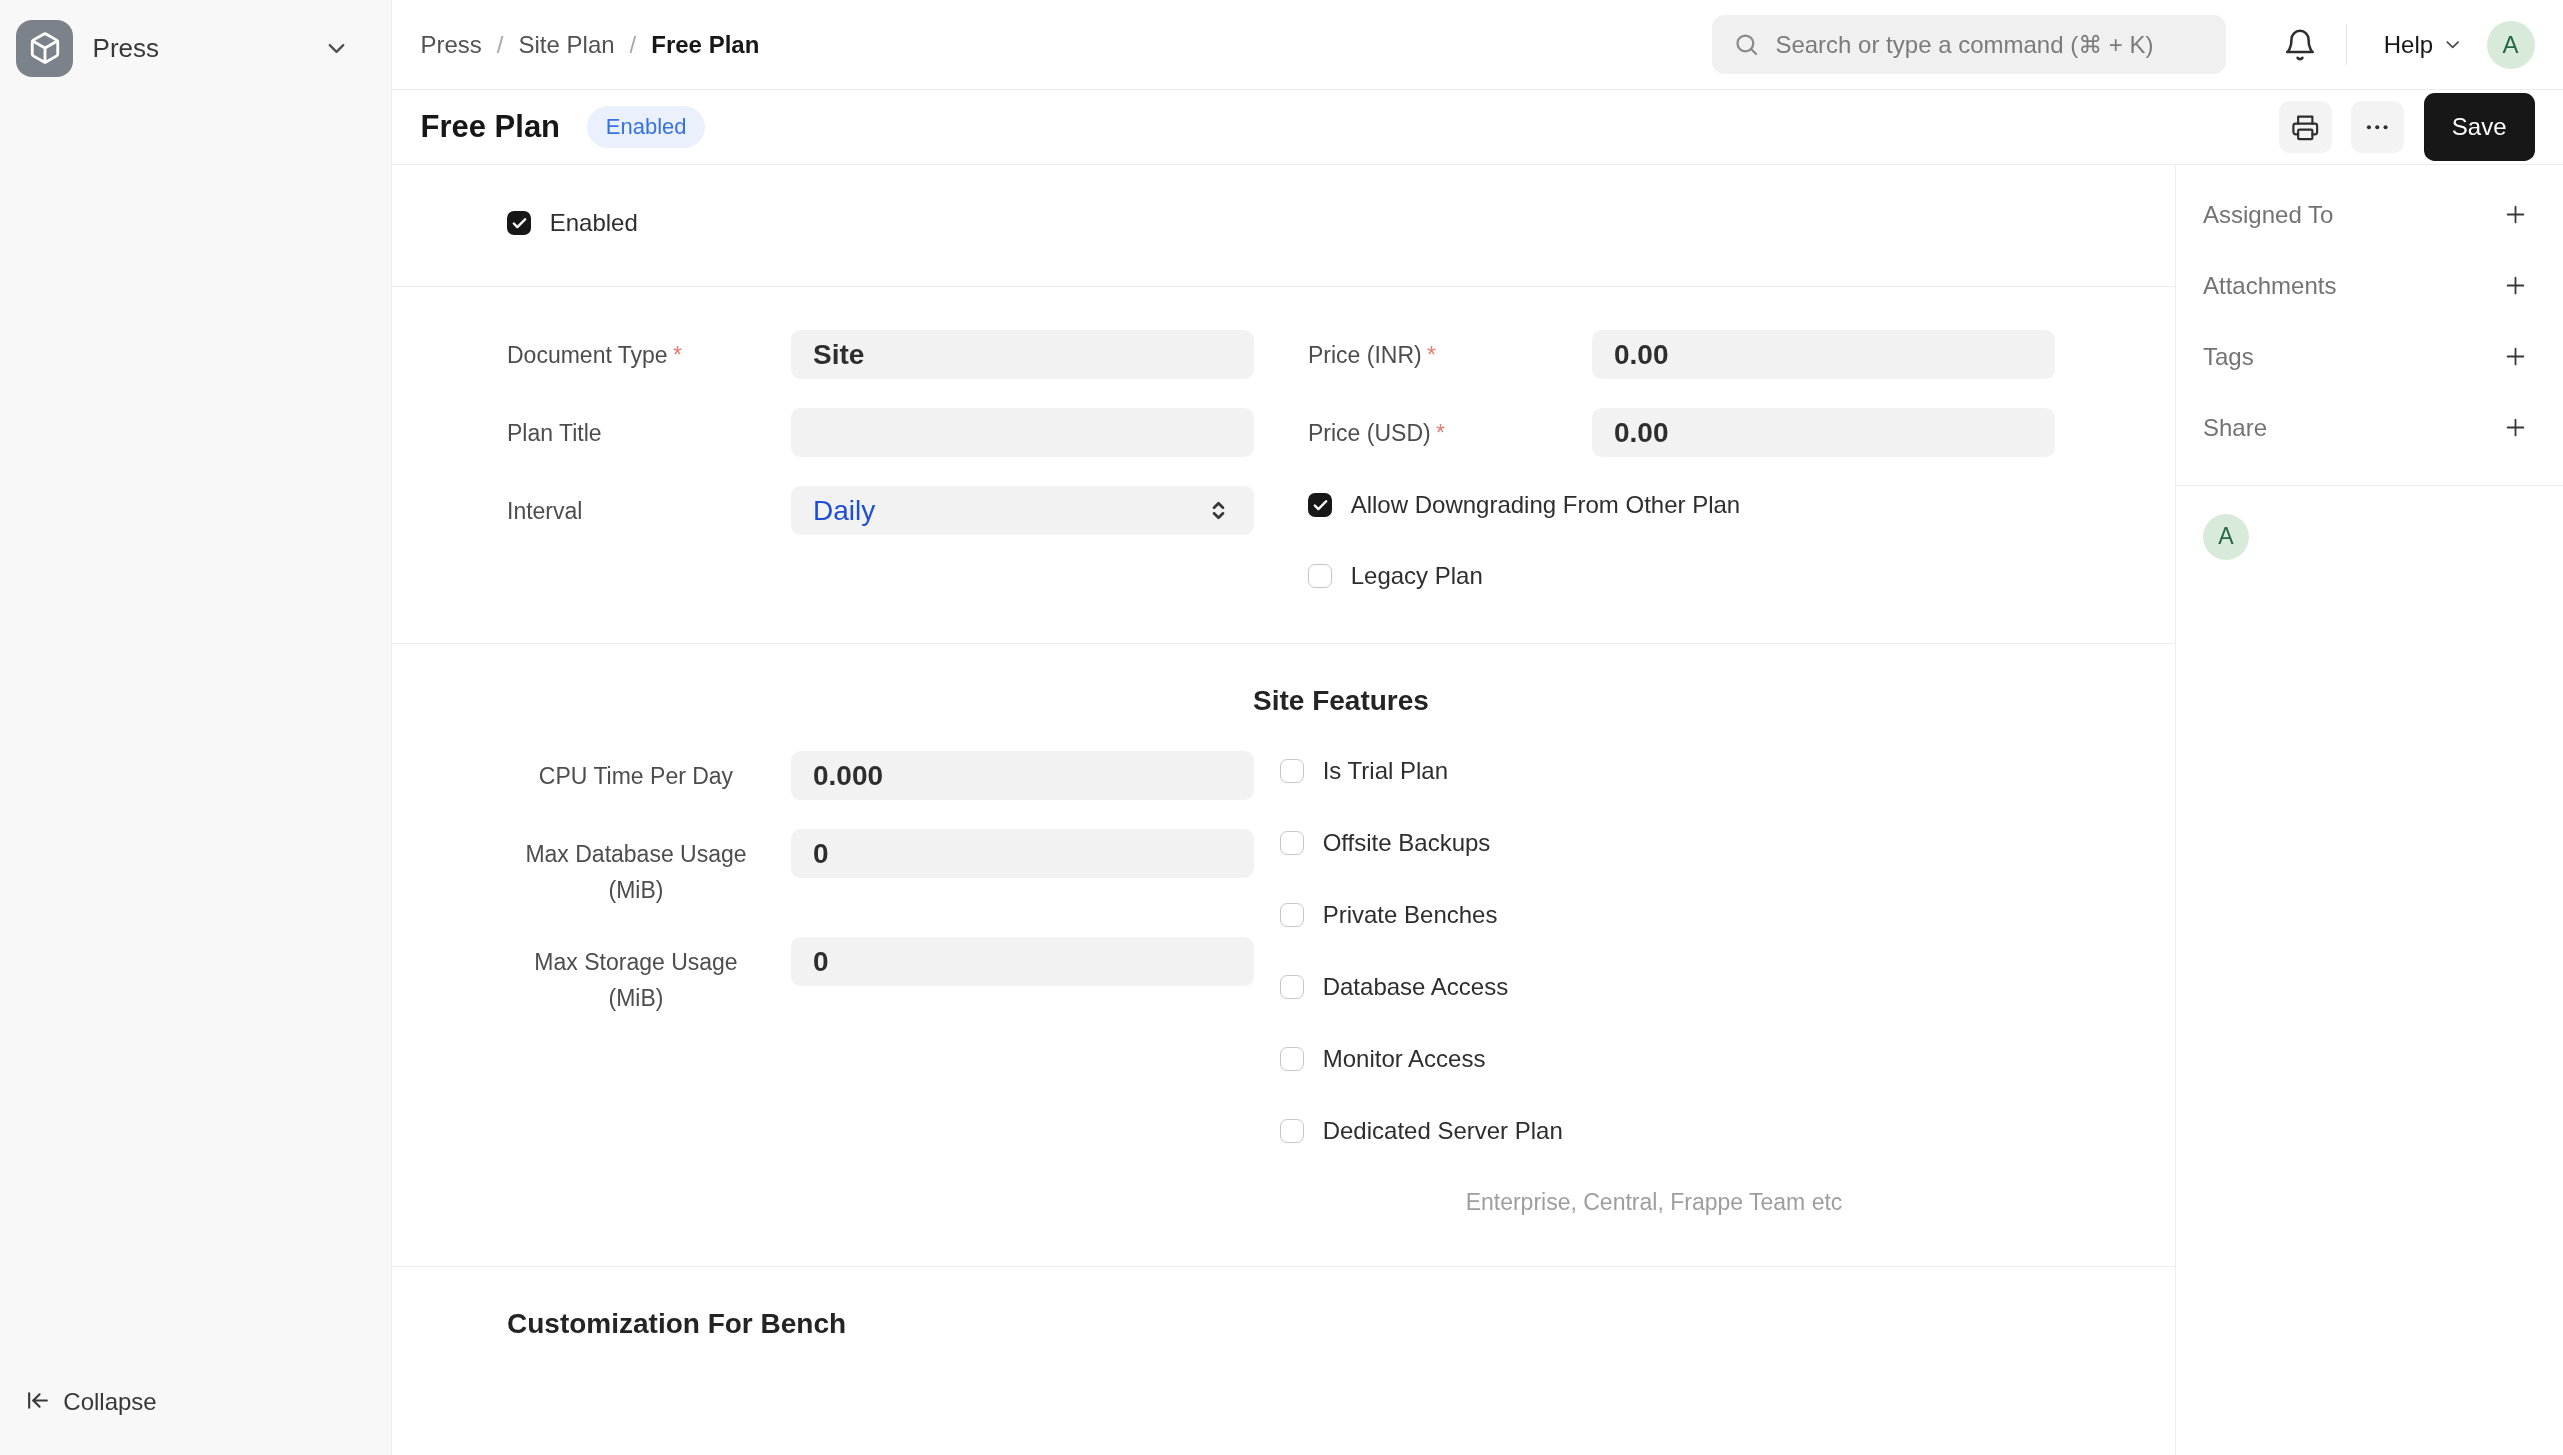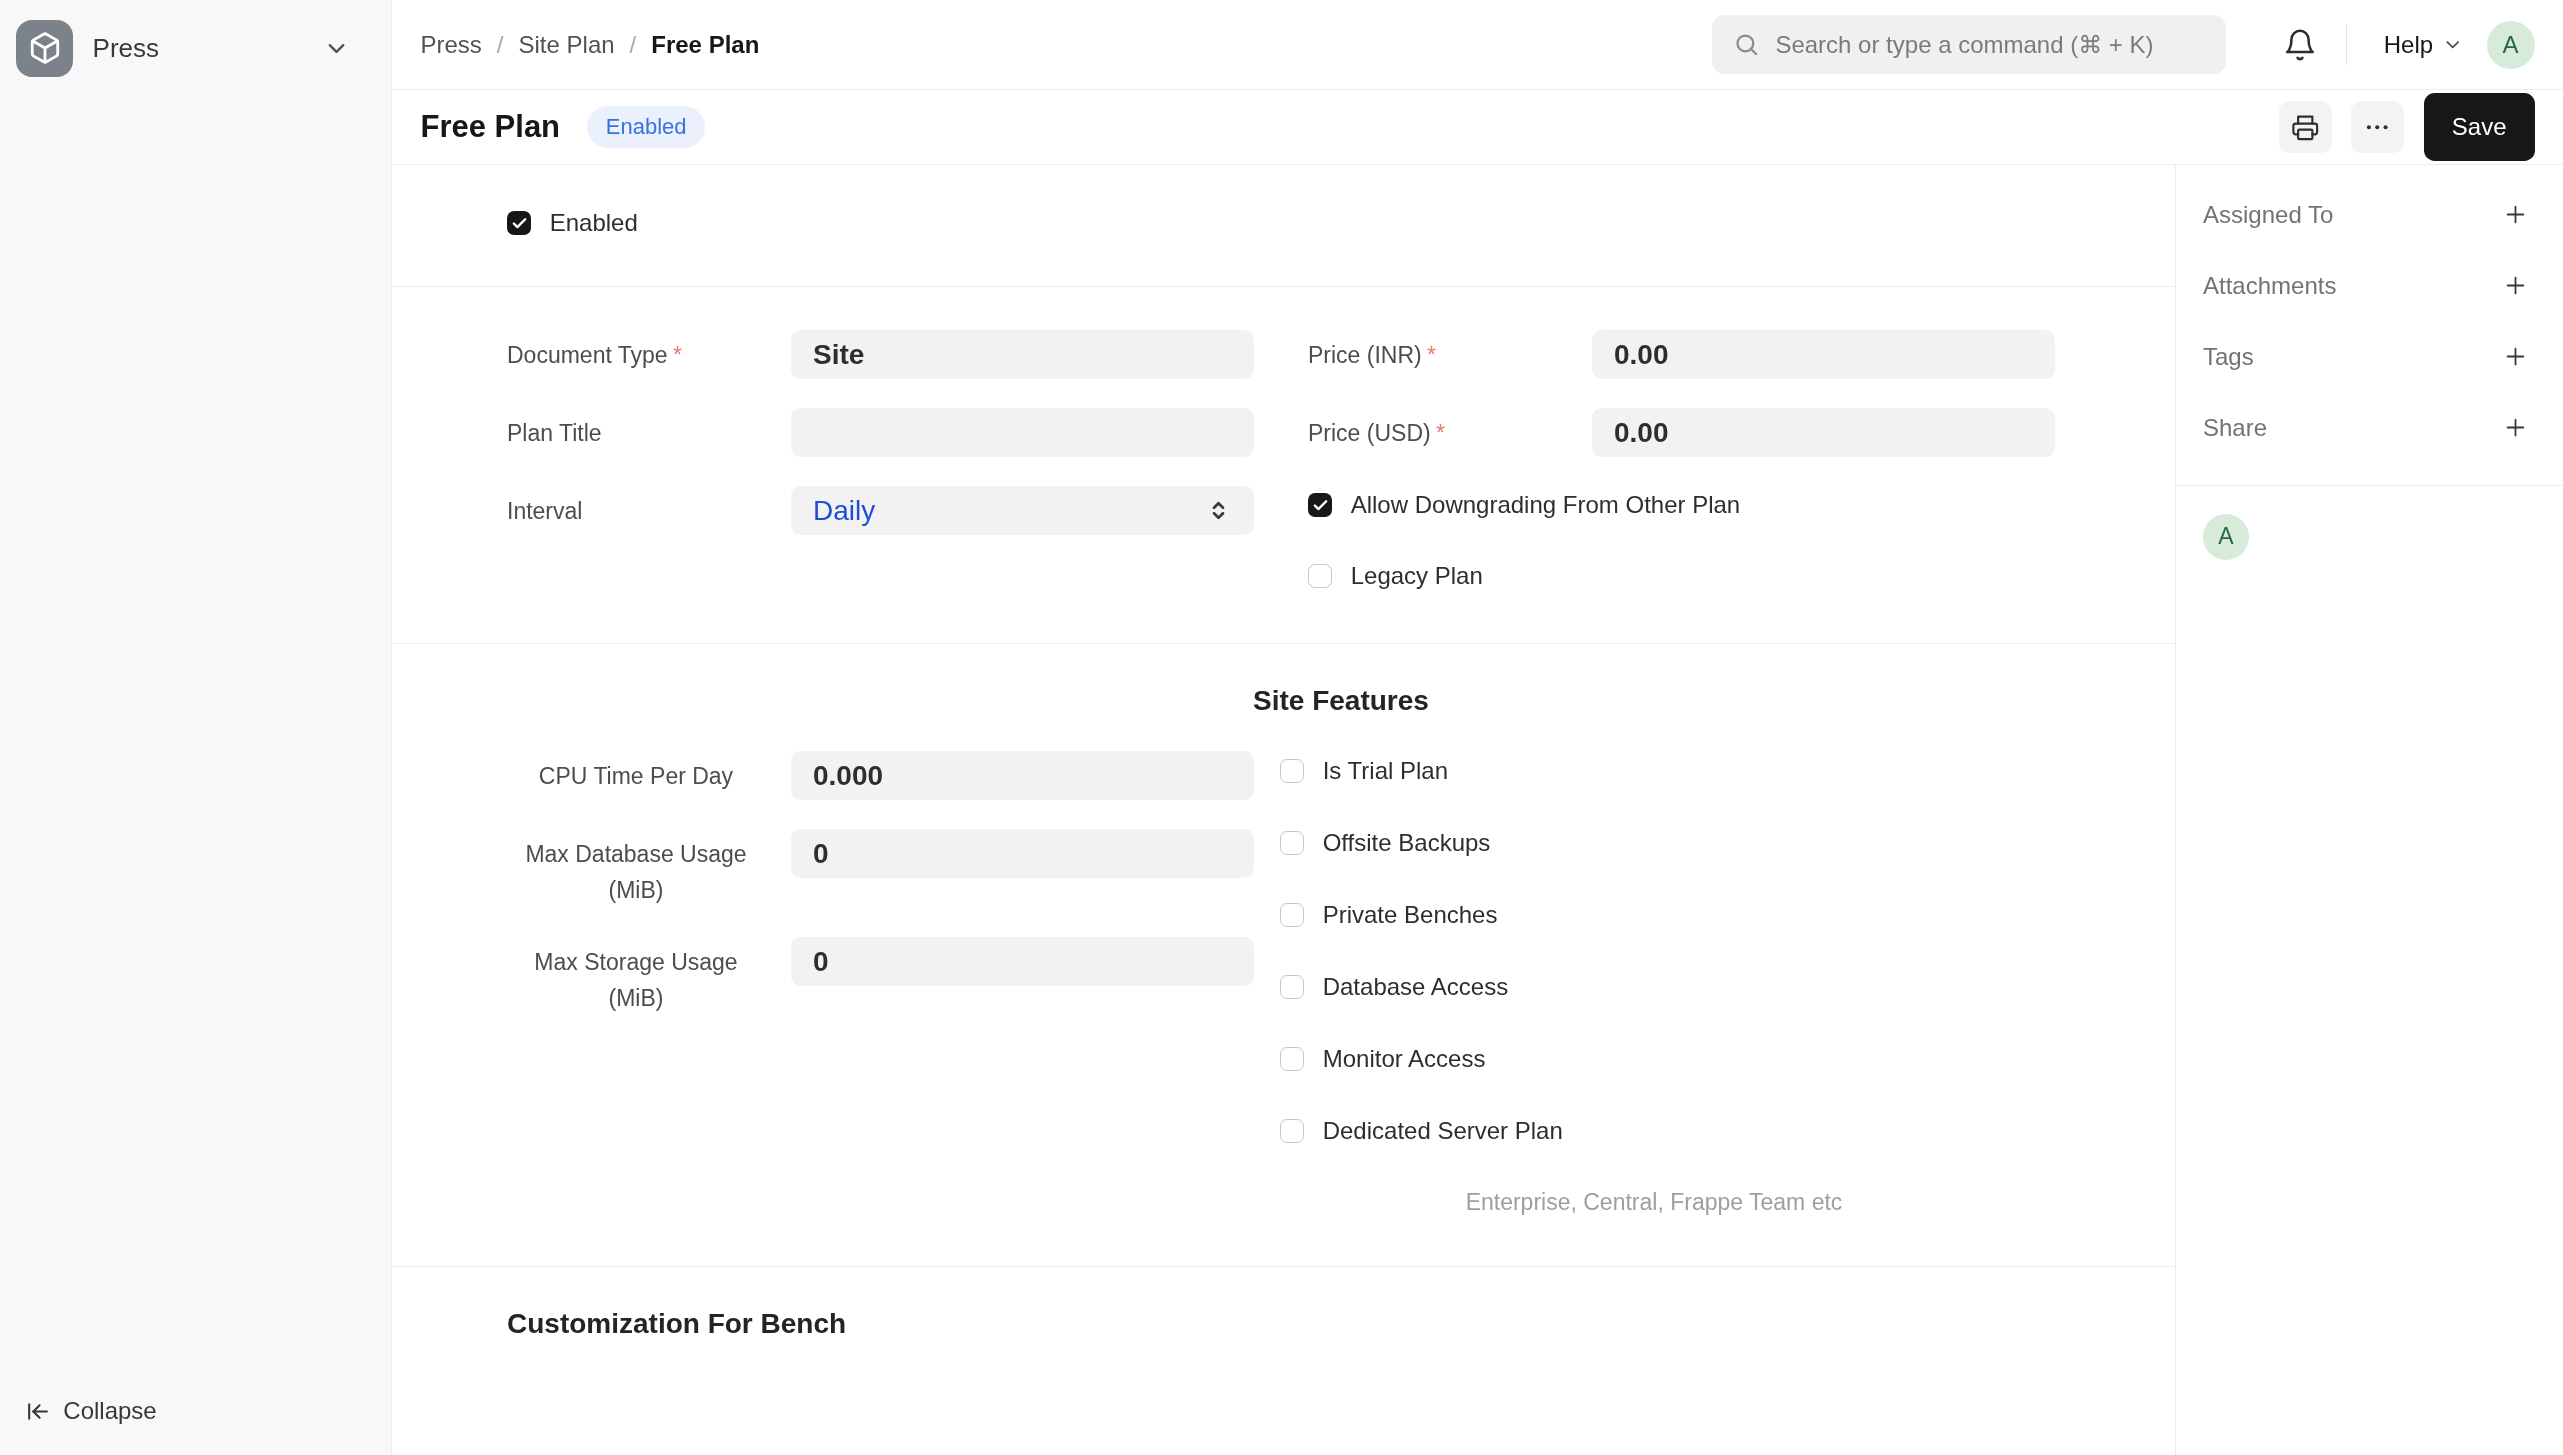--- a/index.html
+++ b/index.html
@@ -21,22 +21,22 @@
     display:flex; align-items:center; gap:19.6px;
     padding:19.6px 41px 0 16px; cursor:pointer;
   }
   .logo-box {
     width:57px; height:57px; border-radius:16px; background:#7c828a;
     display:flex; align-items:center; justify-content:center; flex-shrink:0;
   }
   .ws-name { font-size:26px; font-weight:500; color:#383838; }
   .ws-chevron { margin-left:auto; color:#4f4f4f; }
   .collapse-btn {
-    position:absolute; left:25px; bottom:31px;
-    display:flex; align-items:center; gap:13.3px;
+    position:absolute; left:25px; bottom:40px;
+    display:flex; gap:13.3px;
     font-size:24px; color:#383838; cursor:pointer;
   }
 
   
   .main { flex:1; display:flex; flex-direction:column; min-width:0; }
 
   .topbar {
     height:90px; flex-shrink:0; border-bottom:0.9px solid #ededed;
     display:flex; align-items:center; padding:0 28.5px; position:relative;
   }

